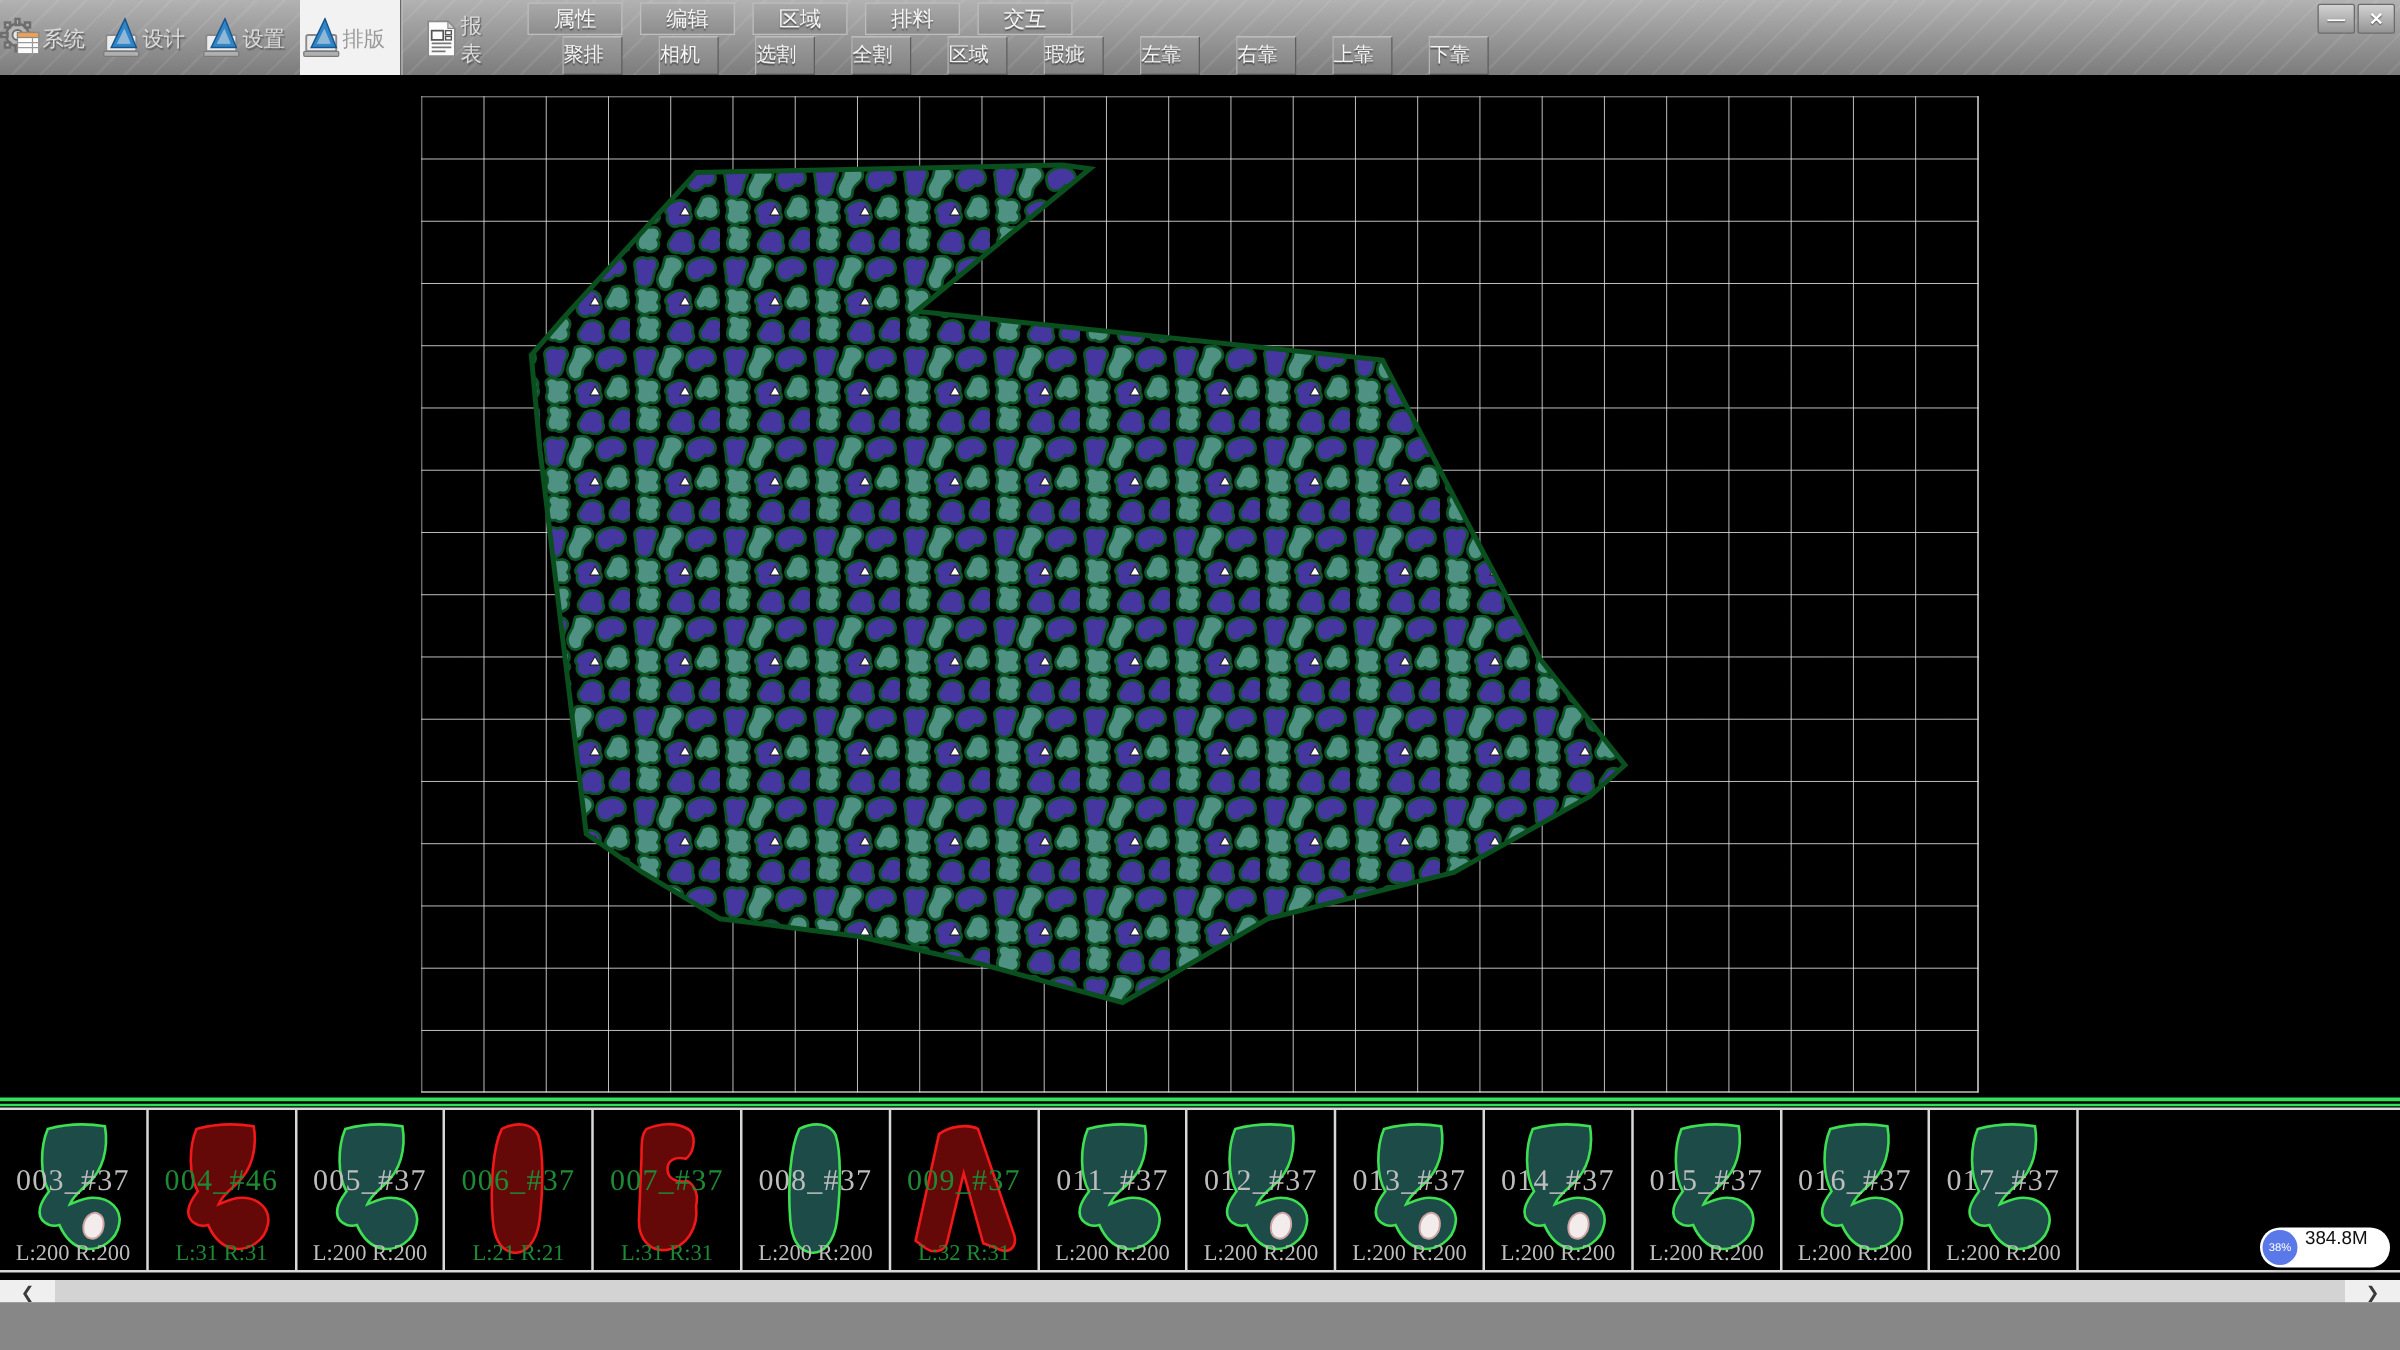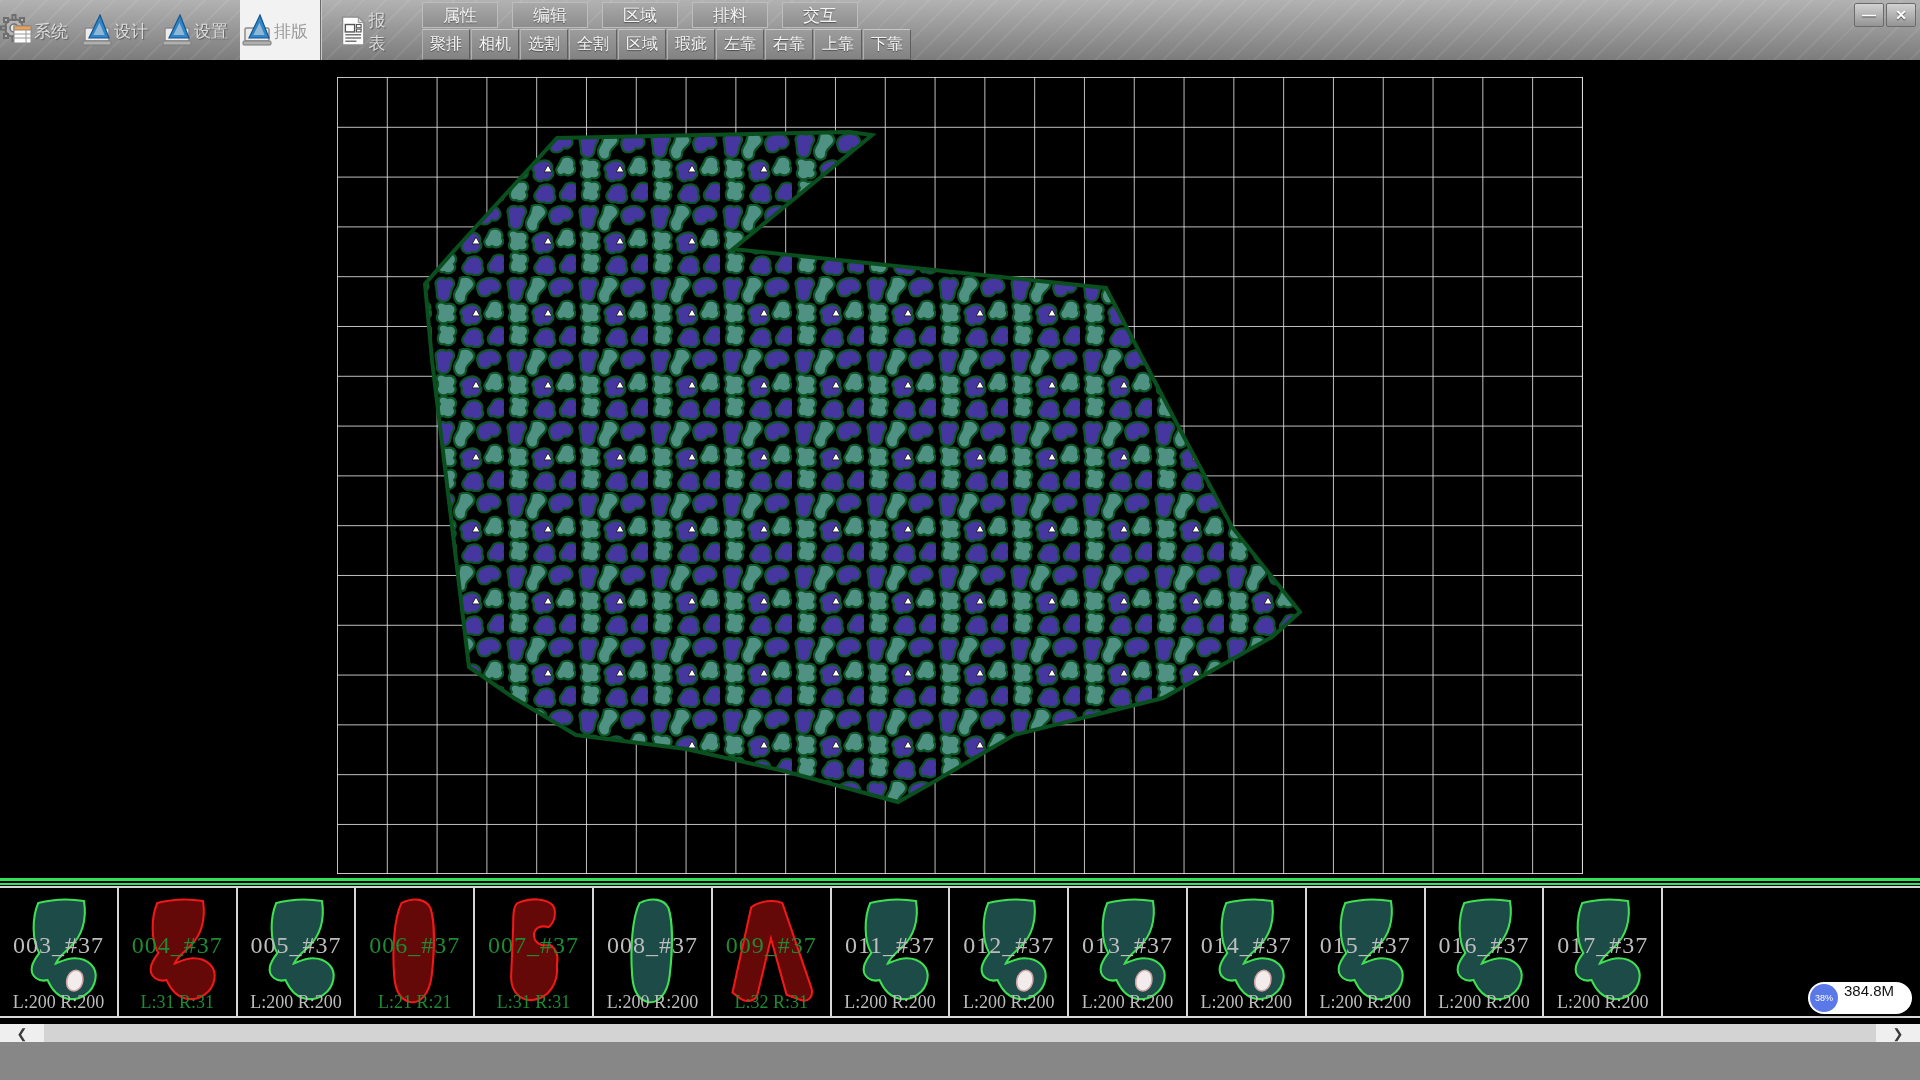--- a/index.html
+++ b/index.html
@@ -19,25 +19,25 @@
   .bigbtn .nav-label { font-size:17px; color:#dcdcdc; text-shadow:1px 1px 1px #5a5a5a; margin-top:1px; }
   .bigbtn.active { background:#f2f2f2; }
   .bigbtn.active .nav-label { color:#9a9a9a; text-shadow:none; }
   .bigbtn.sep { border-left:1px solid #696969; box-shadow:inset 1px 0 0 #c8c8c8;padding-left:16px; }
 
   .menurow { position:absolute; left:422px; top:2px; height:27px; display:flex; gap:14px; z-index:3; }
   .menubtn { width:76px; height:26px; display:flex; align-items:center; justify-content:center;
              background:linear-gradient(#a9a9a9,#8d8d8d); border:1px solid #bdbdbd;
              color:#f5f5f5; font-size:17px; text-shadow:0 1px 1px #555; }
   .toolrow { position:absolute; left:422px; top:29px; height:31px; display:flex; gap:1px; z-index:3; }
-  .toolbtn { width:48px; height:31px; display:flex; align-items:center; justify-content:center;
+  .toolbtn { width:48px; height:31px; display:flex; align-items:center; 
              background:linear-gradient(#9c9c9c,#828282);
              border-top:1px solid #c6c6c6; border-left:1px solid #b2b2b2;
              border-right:1px solid #5e5e5e; border-bottom:1px solid #565656;
-             color:#f5f5f5; font-size:16px; text-shadow:0 1px 1px #4a4a4a; }
+             color:#f5f5f5; font-size:16px; text-shadow:0 1px 1px #4a4a4a;margin-left:28px; }
   .winctrl { position:absolute; top:3px; right:4px; display:flex; gap:2px; z-index:4; }
   .winbtn { width:30px; height:24px; display:flex; align-items:center; justify-content:center;
             background:linear-gradient(#d2d2d2,#949494); border:1px solid #6b6b6b; border-radius:2px;
             color:#fff; font-size:14px; font-weight:bold; text-shadow:0 1px 1px #444; }
 
   
   .canvas { position:absolute; left:0; top:60px; width:1920px; height:818px; background:#000; overflow:hidden; }
   .grid { position:absolute; left:337px; top:17px; width:1246px; height:797px;
           background-image:
             linear-gradient(to right, rgba(225,225,225,.85) 1px, transparent 1px),
@@ -300,21 +300,21 @@
           <use href="#shape-boot-hole"></use>
         </svg>
         <div class="cell-id">003_#37</div>
         <div class="cell-lr">L:200 R:200</div>
       </div>
 
       <div class="cell red">
         <svg class="cell-shape" viewBox="0 0 100 110">
           <use href="#shape-boot"></use>
         </svg>
-        <div class="cell-id">004_#37</div>
+        <div class="cell-id">004_#46</div>
         <div class="cell-lr">L:31 R:31</div>
       </div>
 
       <div class="cell teal">
         <svg class="cell-shape" viewBox="0 0 100 110">
           <use href="#shape-boot"></use>
         </svg>
         <div class="cell-id">005_#37</div>
         <div class="cell-lr">L:200 R:200</div>
       </div>

